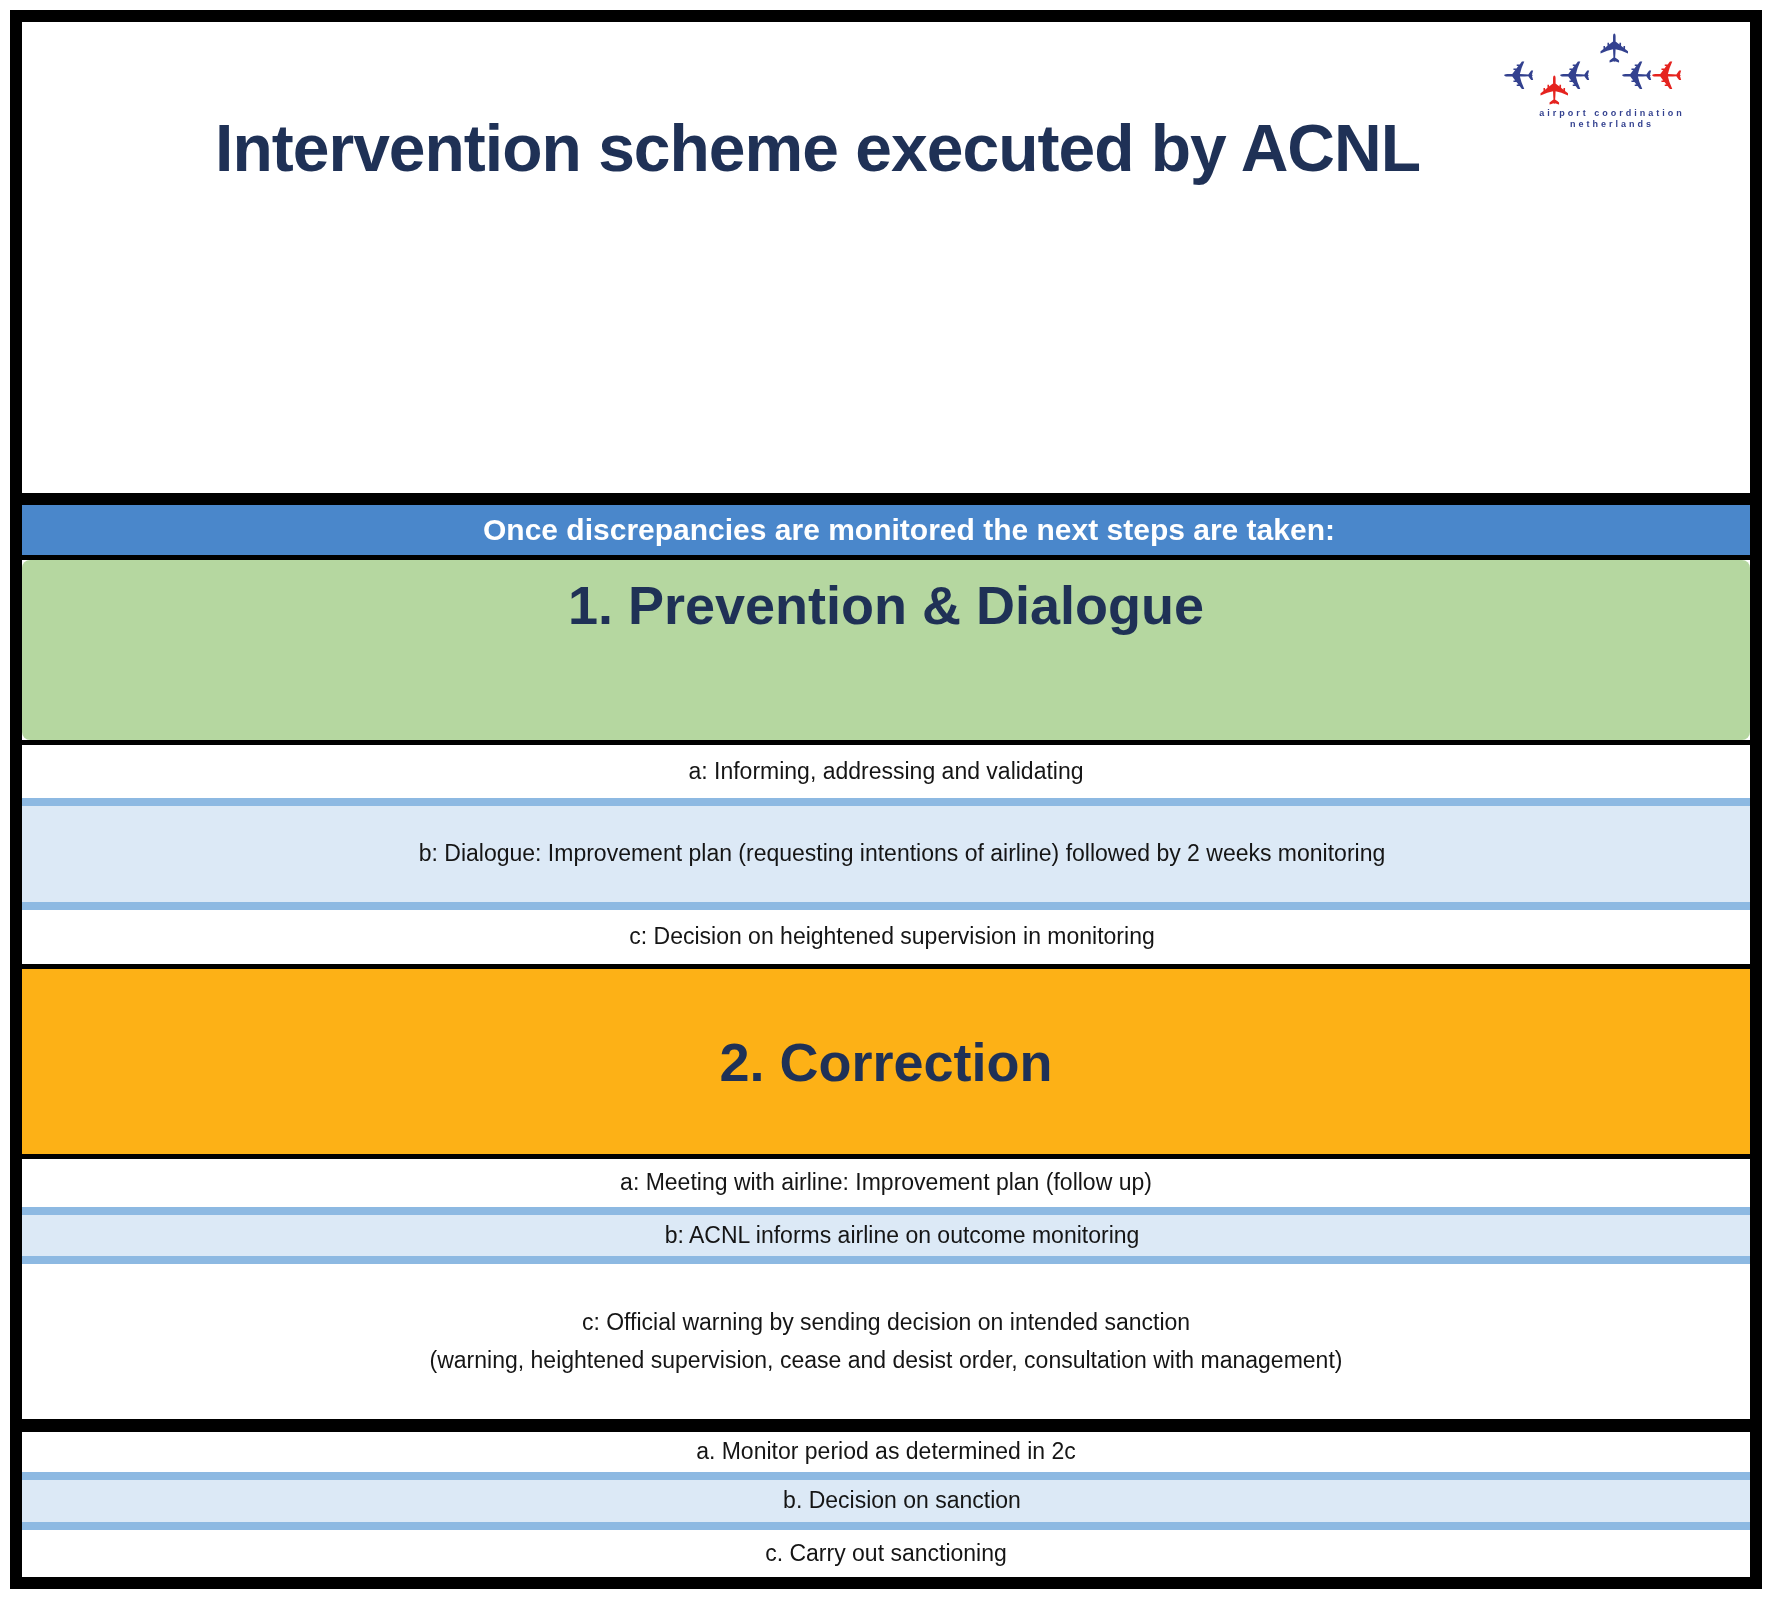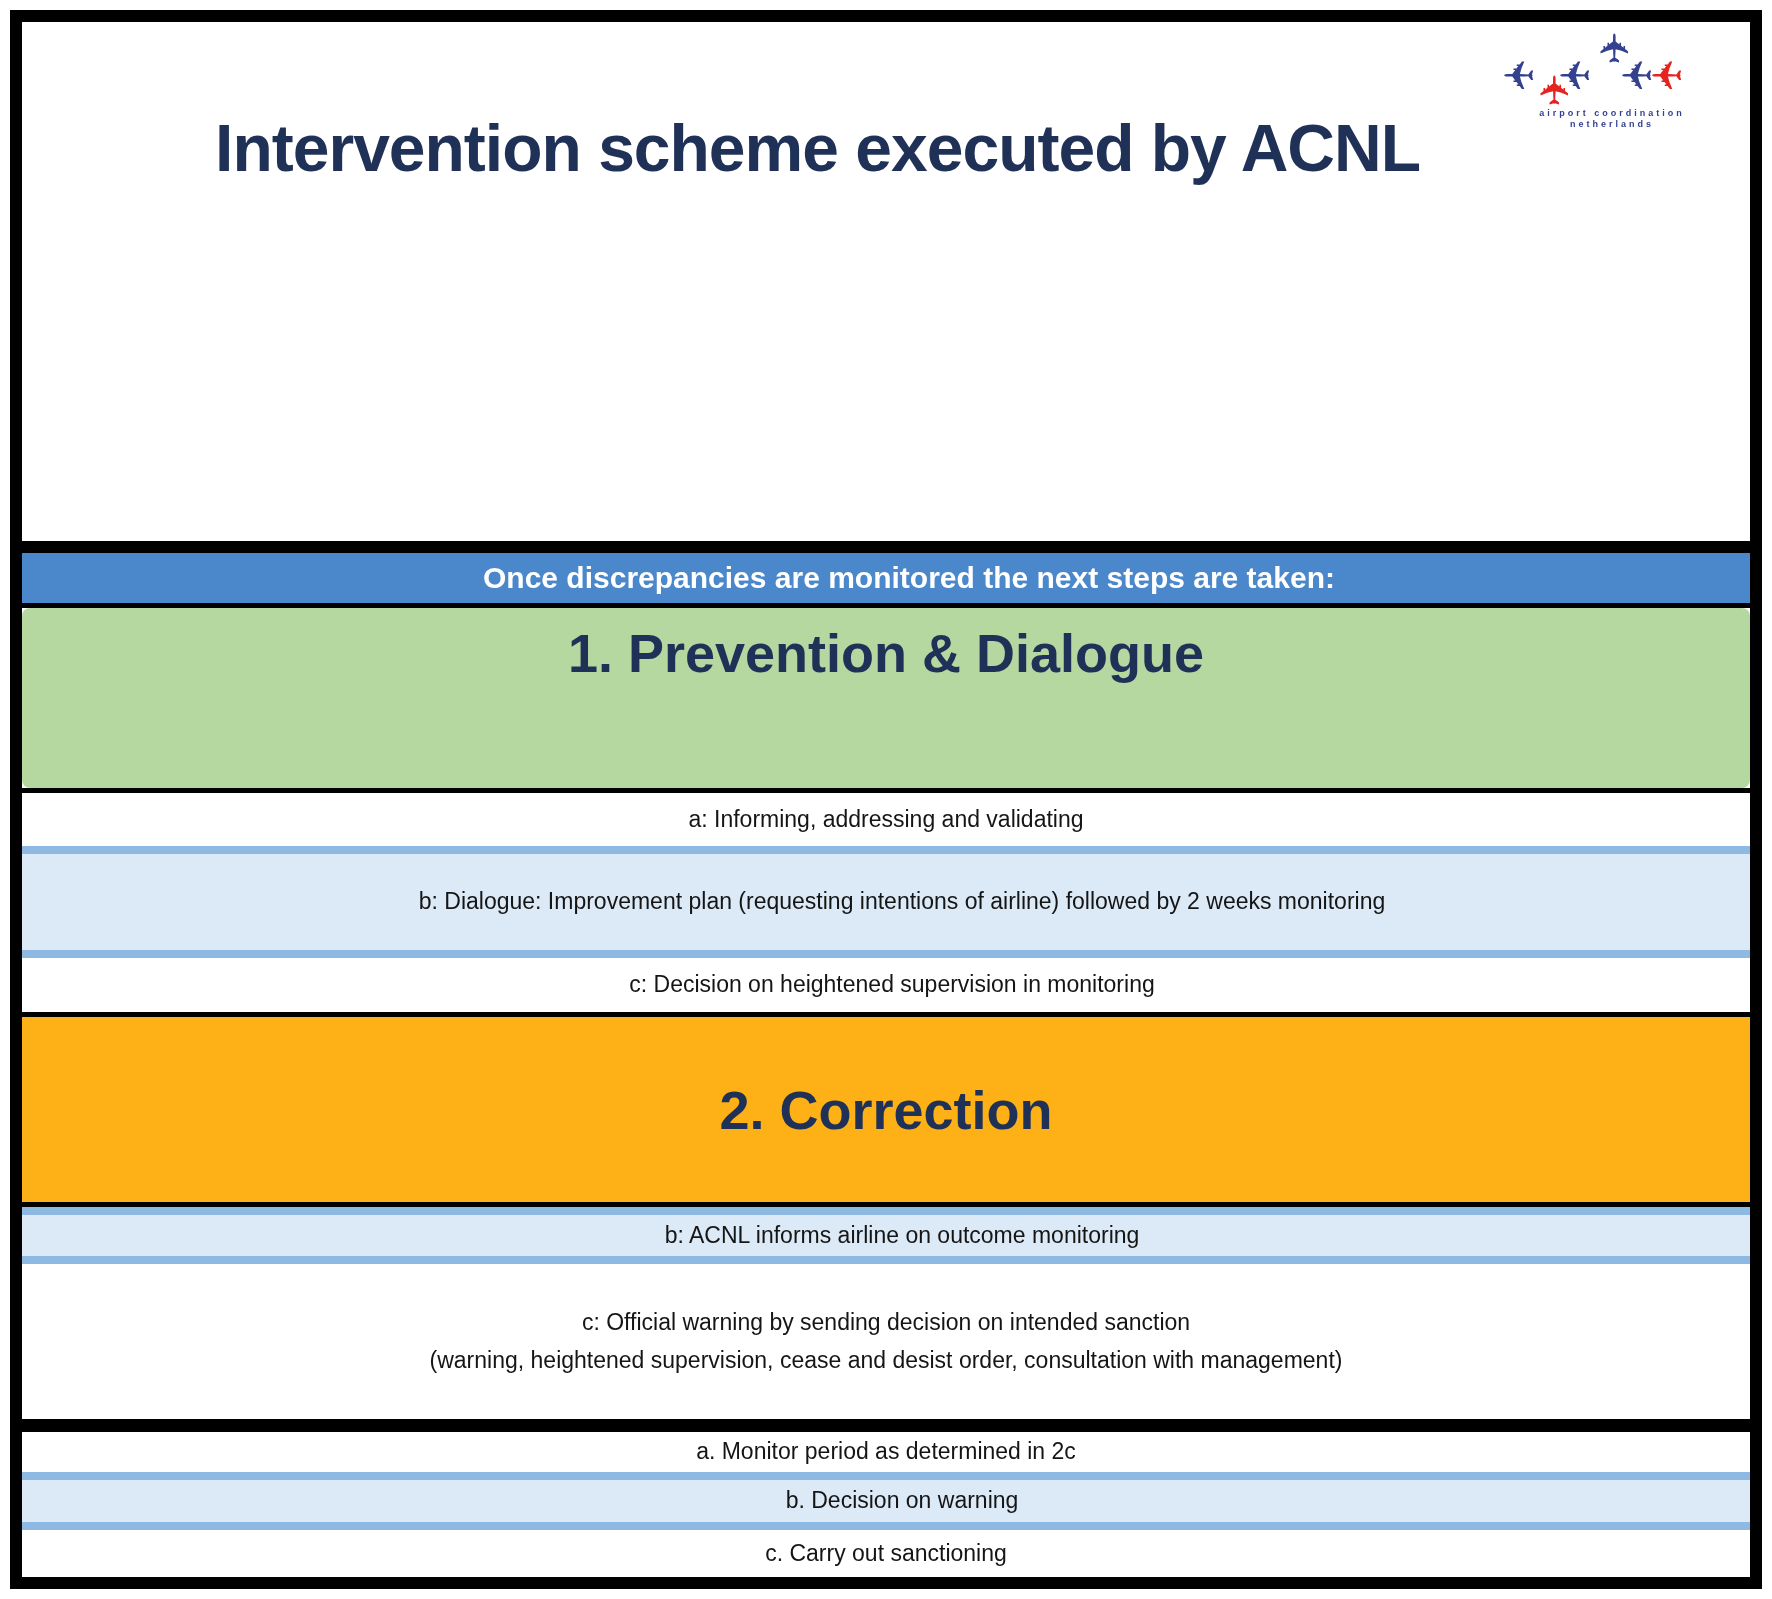--- a/index.html
+++ b/index.html
@@ -134,28 +134,29 @@
   <div class="step s1c">c: Decision on heightened supervision in monitoring</div>
 
   <div class="divider thin"></div>
 
   <section class="band amber">
     <h2>2. Correction</h2>
   </section>
 
   <div class="divider thin"></div>
 
+  <div class="step s2a">a: Meeting with airline: Improvement plan (follow up)</div>
   <div class="step lightblue s2b">b: ACNL informs airline on outcome monitoring</div>
   <div class="step s2c">
     <div>c: Official warning by sending decision on intended sanction</div>
     <div>(warning, heightened supervision, cease and desist order, consultation with management)</div>
   </div>
 
   <div class="divider mid"></div>
 
 
   <div class="divider thin"></div>
 
   <div class="step s3a">a. Monitor period as determined in 2c</div>
-  <div class="step lightblue s3b">b. Decision on warning</div>
+  <div class="step lightblue s3b">b. Decision on sanction</div>
   <div class="step s3c">c. Carry out sanctioning</div>
 
 </div>
 
 </body></html>

